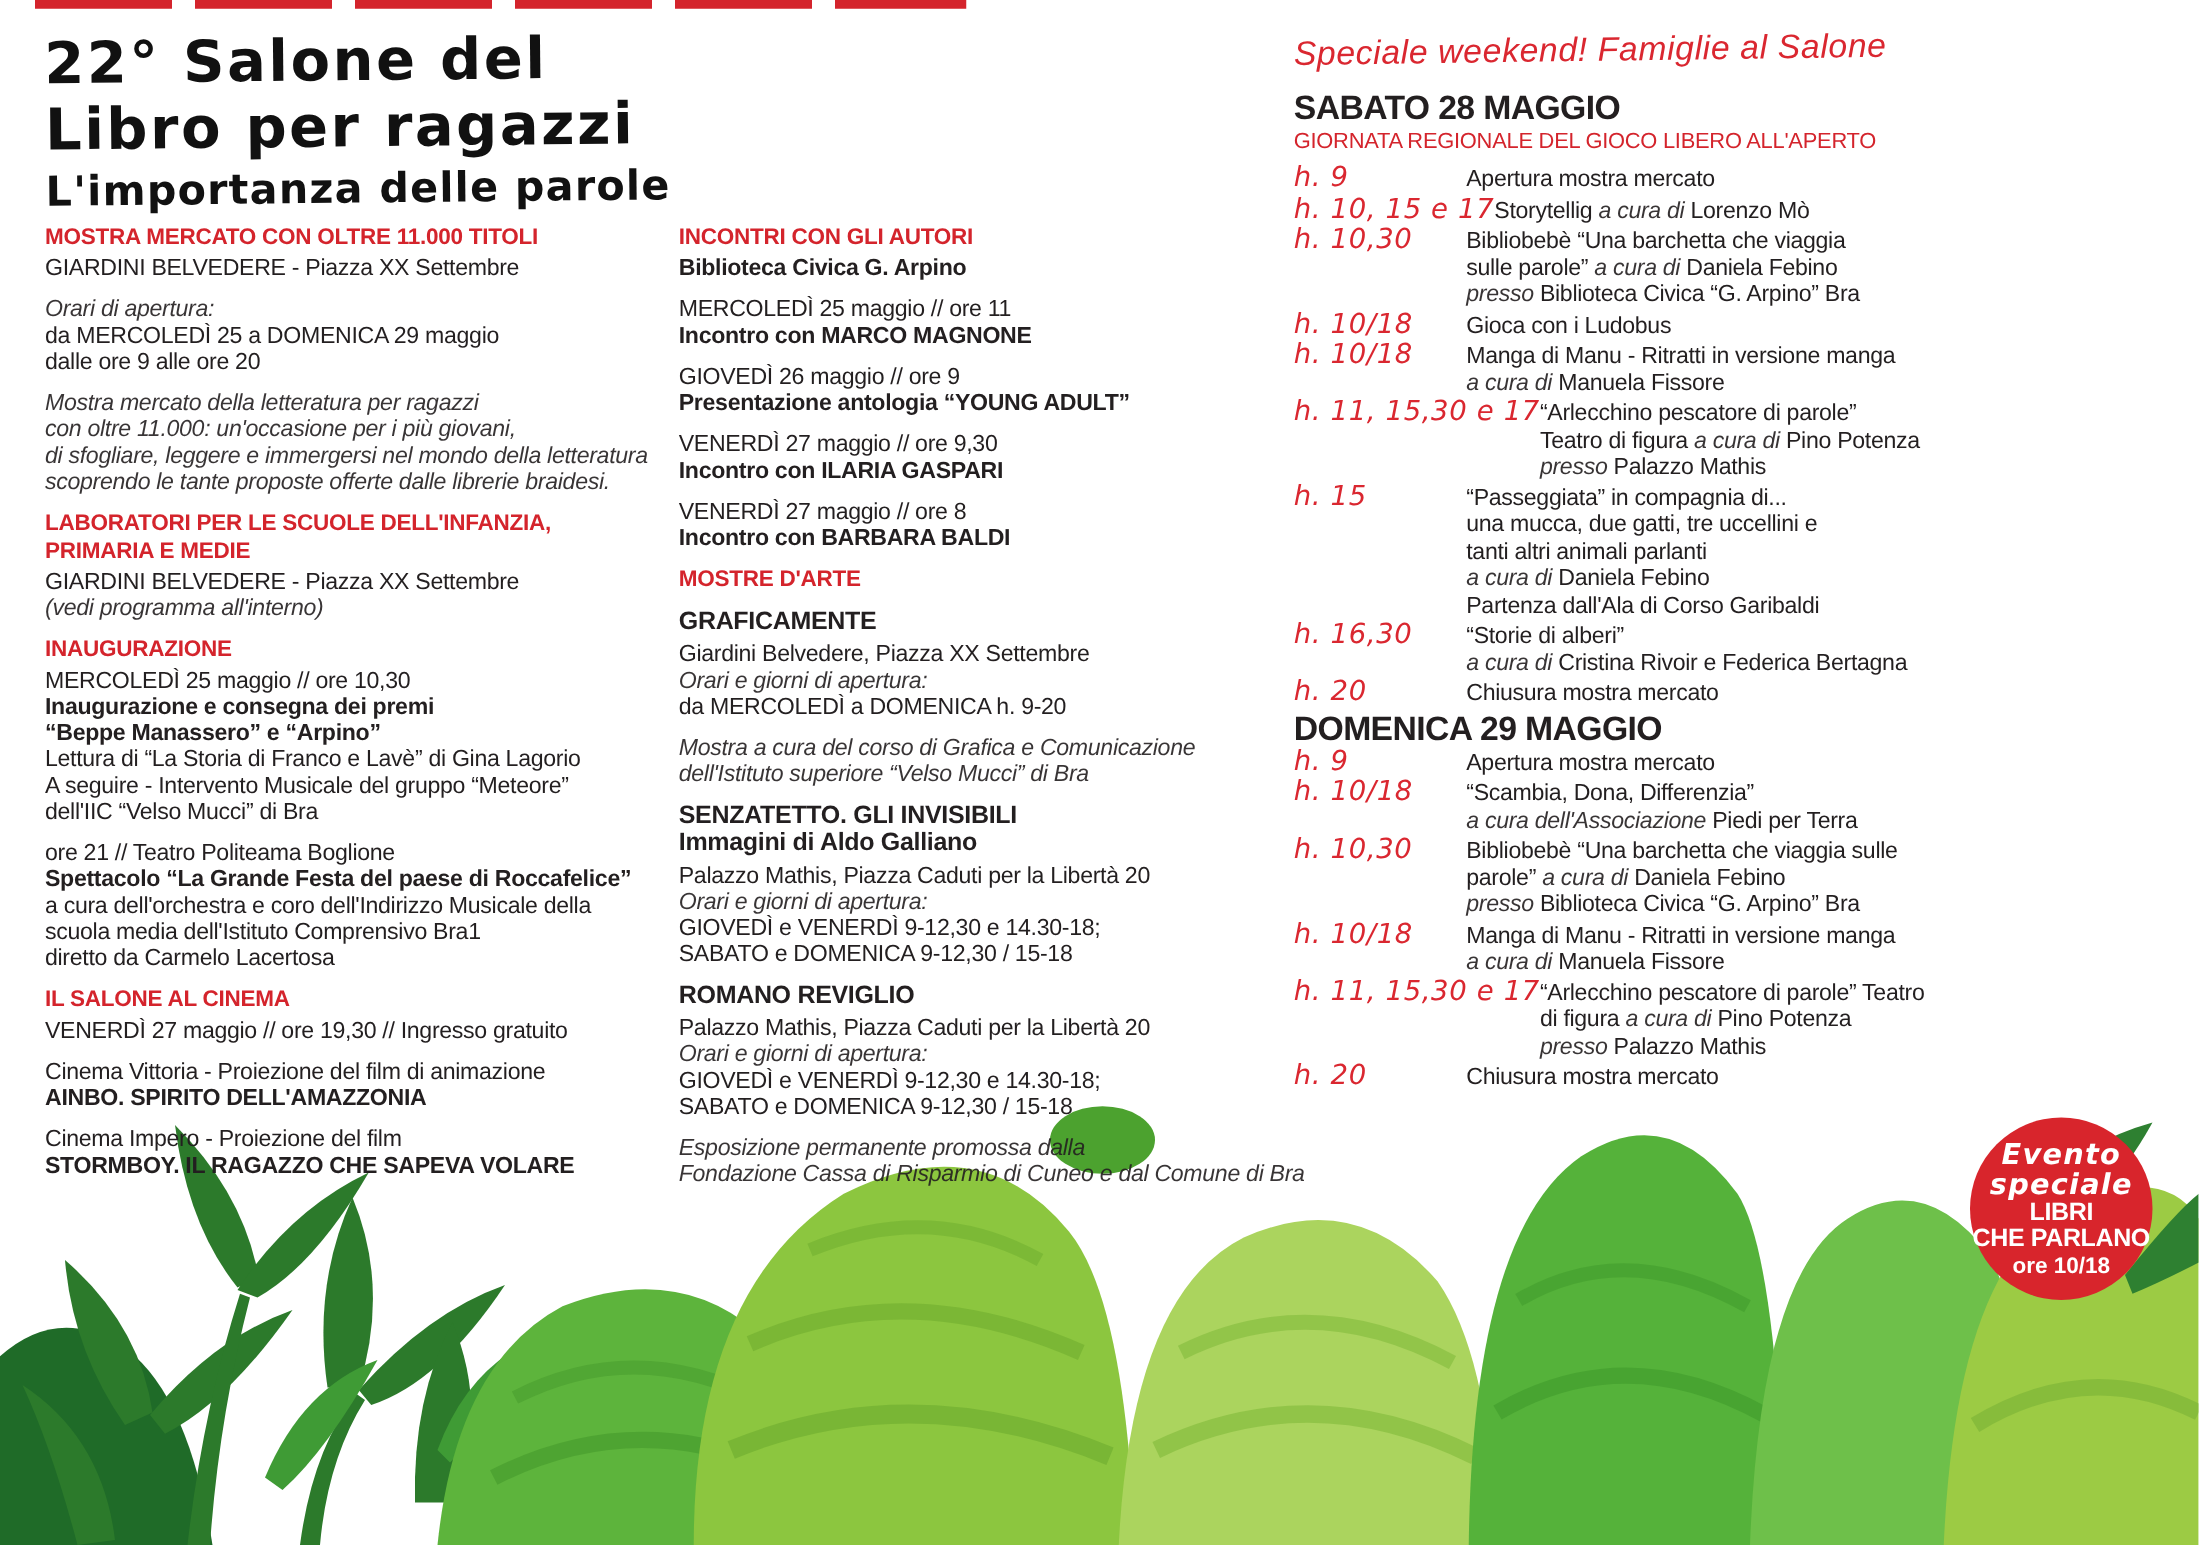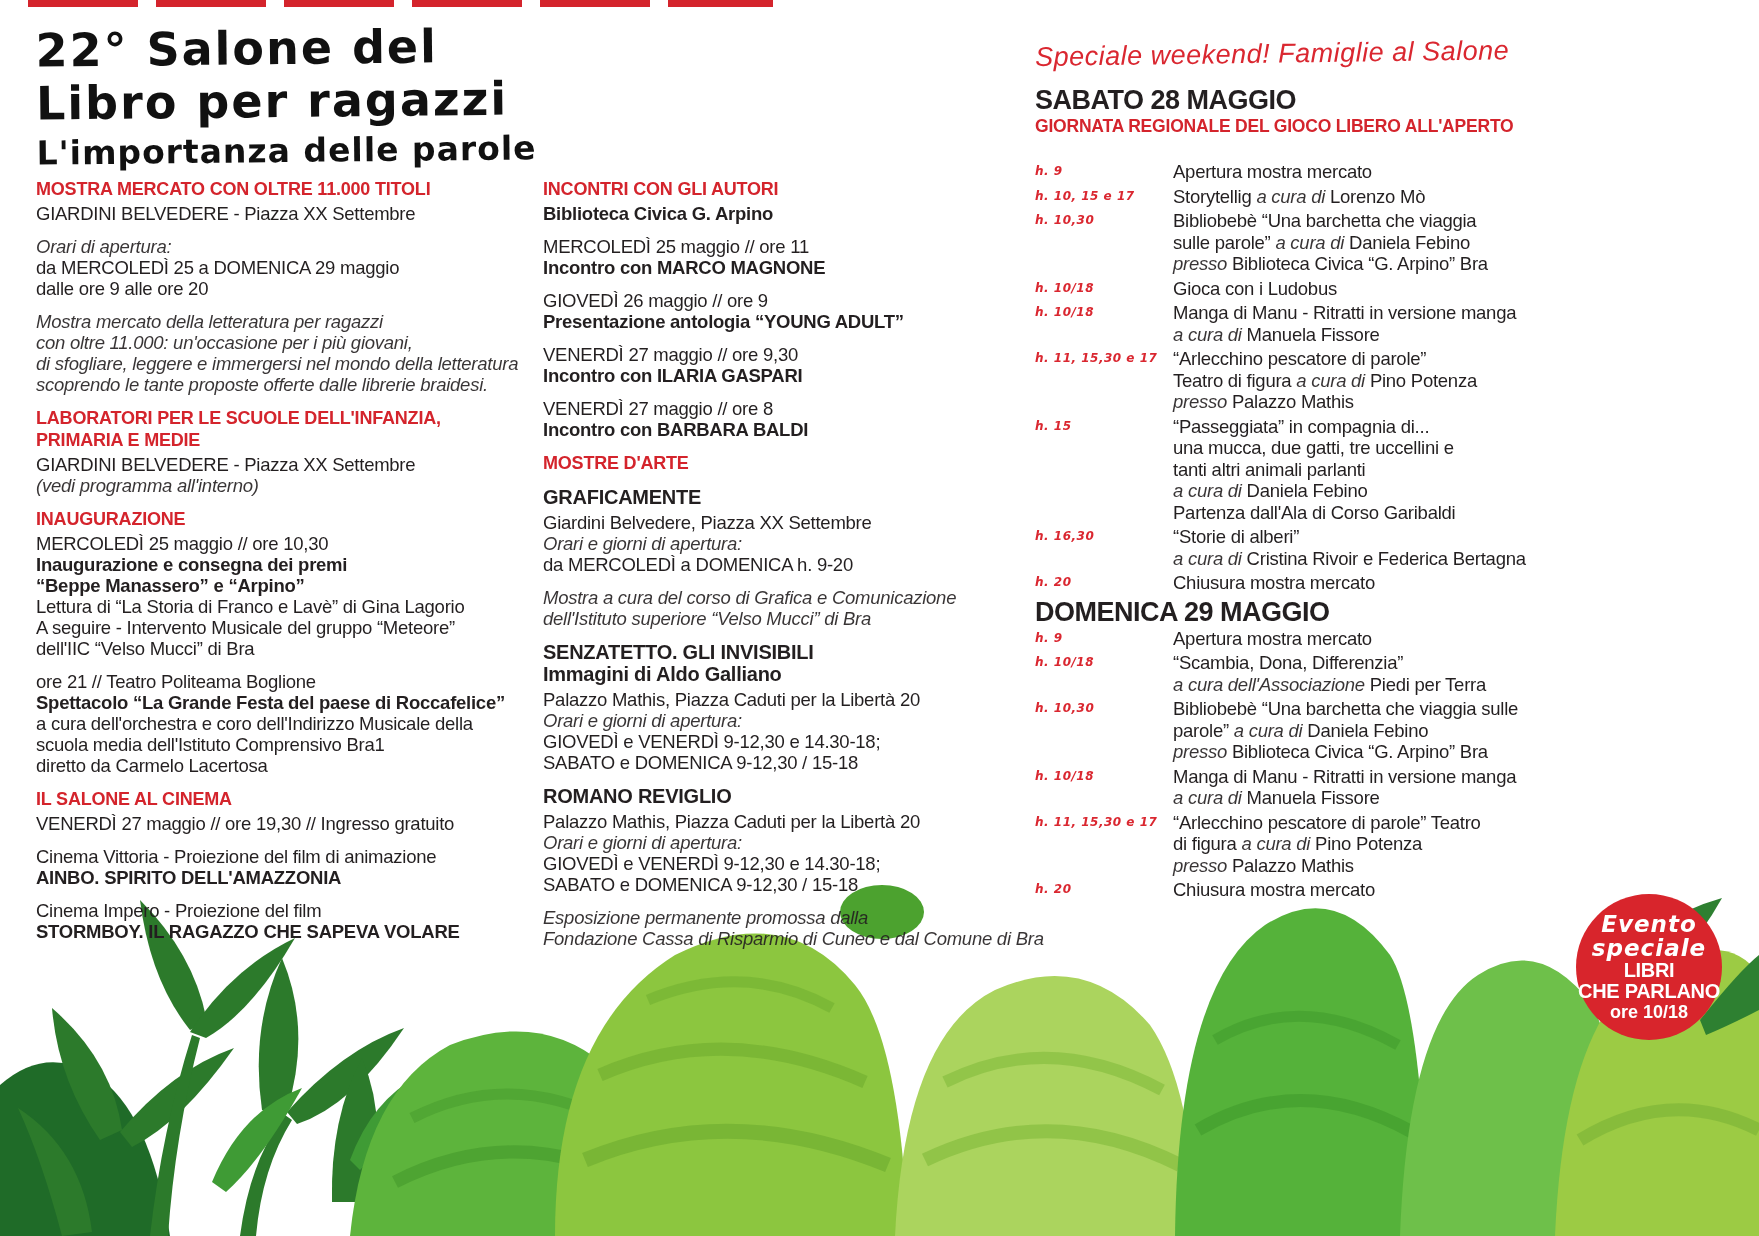--- a/index.html
+++ b/index.html
@@ -28,29 +28,29 @@
   .blk{margin:0 0 12px;}
   .col .blk:first-child{margin-top:0;}
   .redhead{margin:12px 0 3px;}
   .redhead .line{color:var(--red);font-weight:700;font-size:18px;line-height:22px;letter-spacing:-0.2px;}
   .subhead{margin:12px 0 4px;}
   .subhead .line{font-weight:700;font-size:20px;line-height:22px;}
   .i{font-style:italic;opacity:.9;}
   .b{font-weight:700;}
 
   
-  .col-right{position:absolute;left:1035px;top:42px;width:512px;z-index:2;}
+  .col-right{position:absolute;left:1035px;top:28px;width:512px;z-index:2;}
   .scriptred{color:var(--redhand);font-size:27px;line-height:30px;letter-spacing:.5px;
     font-style:italic;transform:rotate(-0.8deg);transform-origin:left;margin-bottom:14px;}
   .dayhead{font-weight:700;font-size:27px;line-height:29px;letter-spacing:-0.5px;margin:4px 0 1px;}
-  .rh-sub{color:var(--red);font-weight:700;font-size:17.5px;line-height:20px;letter-spacing:-0.2px;margin:0 0 25px;}
+  .rh-sub{color:var(--red);font-weight:400;font-size:17.5px;line-height:20px;letter-spacing:-0.2px;margin:0 0 10px;}
   .sched{margin-bottom:4px;}
   .srow{display:flex;align-items:flex-start;margin-bottom:3px;}
   .stime{flex:0 0 138px;color:var(--redhand);font-family:"DejaVu Sans",sans-serif;
-    font-weight:700;font-style:italic;font-size:12px;line-height:21.5px;letter-spacing:.5px;white-space:nowrap;}
+    font-weight:400;font-style:italic;font-size:22px;line-height:21.5px;letter-spacing:.5px;white-space:nowrap;}
   .sdesc{flex:1 1 auto;}
   .sdesc .line{font-size:18.5px;line-height:21.5px;letter-spacing:-0.25px;}
 
   
   .badge{position:absolute;left:1576px;top:894px;width:146px;height:146px;border-radius:50%;
     background:#d8252c;z-index:3;display:flex;flex-direction:column;align-items:center;justify-content:center;
     color:#fff;text-align:center;}
   .badge .bs{font-family:"DejaVu Sans",sans-serif;font-weight:700;font-style:italic;font-size:23px;line-height:24px;letter-spacing:1px;}
   .badge .bb{font-weight:700;font-size:20px;line-height:21px;letter-spacing:-0.3px;}
   .badge .bt{font-weight:700;font-size:18px;line-height:21px;}

